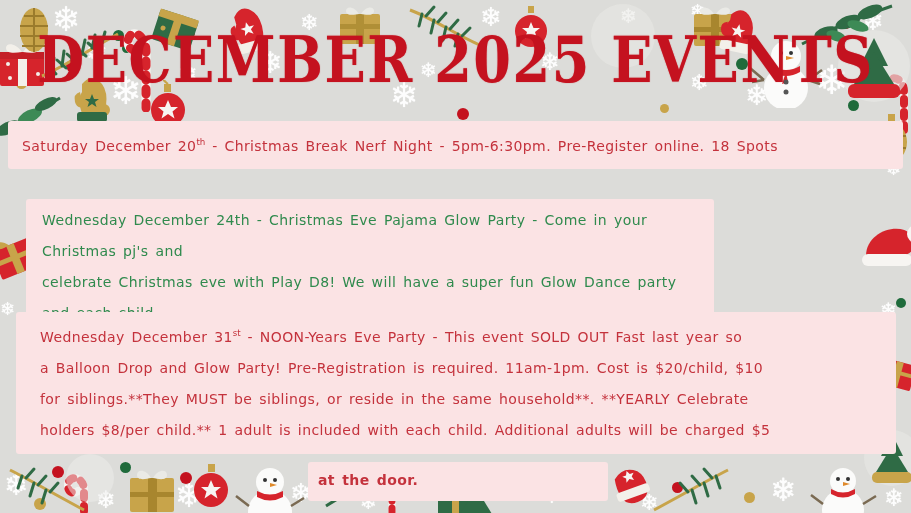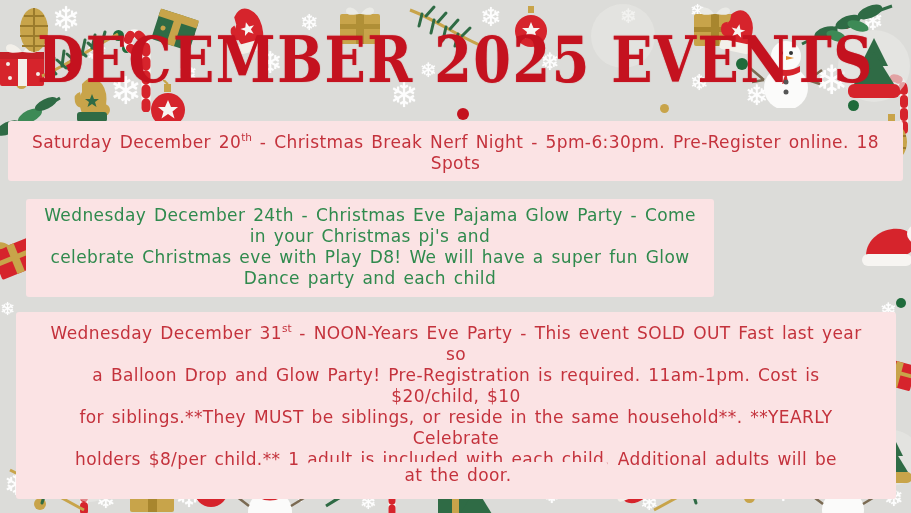--- a/index.html
+++ b/index.html
@@ -43,32 +43,31 @@
   
   .band{
     position:absolute;
     background:#fbe3e4;
     border-radius:3px;
     box-sizing:border-box;
   }
   .band p{
     margin:0;
     font-family:"DejaVu Sans", sans-serif;
-    font-size:17px;
-    line-height:21px;
+    font-size:14px;
+    line-height:31px;
     letter-spacing:.4px;
     word-spacing:2px;
-    text-align:center;
   }
   .red  p{color:#c4323c;}
   .green p{color:#2f8a4d;}
   #band1{left:8px;top:121px;width:895px;padding:6px 14px 7px;}
   #band2{left:26px;top:199px;width:688px;padding:6px 16px 8px;}
-  #band3{left:16px;top:312px;width:880px;padding:6px 30px 8px;}
-  #band4{left:308px;top:462px;width:300px;padding:3px 10px 5px;}
+  #band3{left:16px;top:312px;width:880px;padding:6px 24px 8px;}
+  #band4{left:308px;top:462px;width:300px;padding:3px 10px 5px;font-weight:bold;}
   sup{font-size:.62em;vertical-align:super;letter-spacing:0;}
 </style>
 </head>
 <body>
 
 <div id="flyer">
 
   <div id="decor">
 
     <div class="deco flake" style="left:52px;top:2px;font-size:34px;">❄</div>

